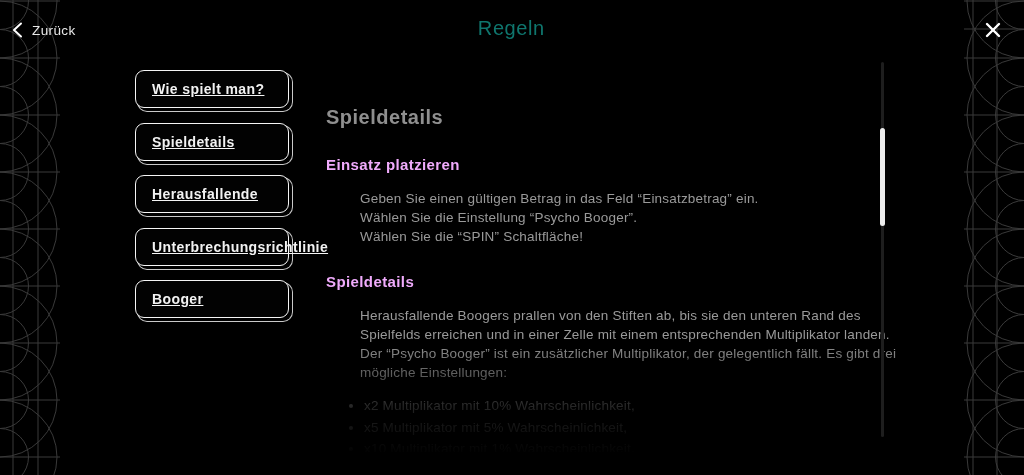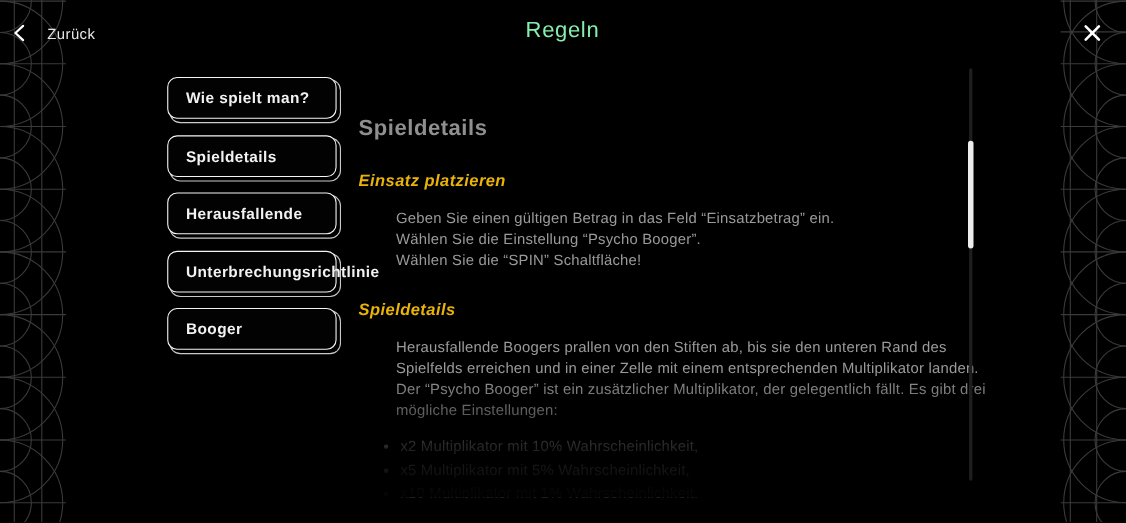--- a/index.html
+++ b/index.html
@@ -22,34 +22,34 @@
     color:var(--text-primary);
   }
   svg.deco{position:absolute;top:0;height:475px;width:60px;pointer-events:none;}
   svg.deco.left{left:0;}
   svg.deco.right{right:0;}
 
   
   .header{position:absolute;top:0;left:0;right:0;height:60px;z-index:5;}
   .back-btn{
     position:absolute;left:12px;top:18px;height:24px;
-    display:flex;align-items:center;gap:20px;cursor:pointer;
+    display:flex;align-items:center;gap:9px;cursor:pointer;
   }
   .back-btn span{font-size:13.5px;letter-spacing:.4px;color:#e8e8e8;}
   .page-title{
     position:absolute;left:50%;top:17px;transform:translateX(-51%);
-    font-size:20px;font-weight:400;letter-spacing:.6px;color:#86efac;
+    font-size:20px;font-weight:400;letter-spacing:.6px;color:#0f766e;
   }
   .close-btn{
     position:absolute;right:21px;top:20px;width:20px;height:20px;
     display:flex;align-items:center;justify-content:center;cursor:pointer;
   }
 
   
-  .sidebar{position:absolute;left:152px;top:70px;width:154px;z-index:4;}
+  .sidebar{position:absolute;left:135px;top:70px;width:154px;z-index:4;text-decoration:underline;}
   .side-btn{
     position:relative;width:154px;height:38px;margin-bottom:14.5px;
     display:flex;align-items:center;
     background:#020202;
     border:1.5px solid var(--border);
     border-radius:9px;
     padding-left:16px;
     font-size:14px;font-weight:700;letter-spacing:.4px;color:#f2f2f2;
     white-space:nowrap;cursor:pointer;
     box-shadow:3px 3px 0 0 #000000, 3px 3px 0 1px #c9c9c9;
@@ -61,22 +61,21 @@
     overflow:hidden;z-index:2;
   }
   .content h2{
     margin:46px 0 0;
     font-size:20px;font-weight:700;letter-spacing:.5px;
     color:var(--heading-muted);
   }
   .content h3{
     margin:27px 0 0;
     font-size:15px;font-weight:700;letter-spacing:.4px;
-    color:#eab308;
-    font-style:italic;
+    color:#f0abfc;
   }
   .para{margin-top:16px;font-size:13.5px;line-height:19px;letter-spacing:.2px;color:var(--text-secondary);}
   .para .line{min-height:19px;margin-left:34px;}
   .content ul{
     margin:13px 0 0;padding-left:38px;
     font-size:13.5px;line-height:21.5px;letter-spacing:.2px;
     color:var(--text-secondary);
   }
   .content li::marker{color:var(--text-secondary);}
   .fade{

